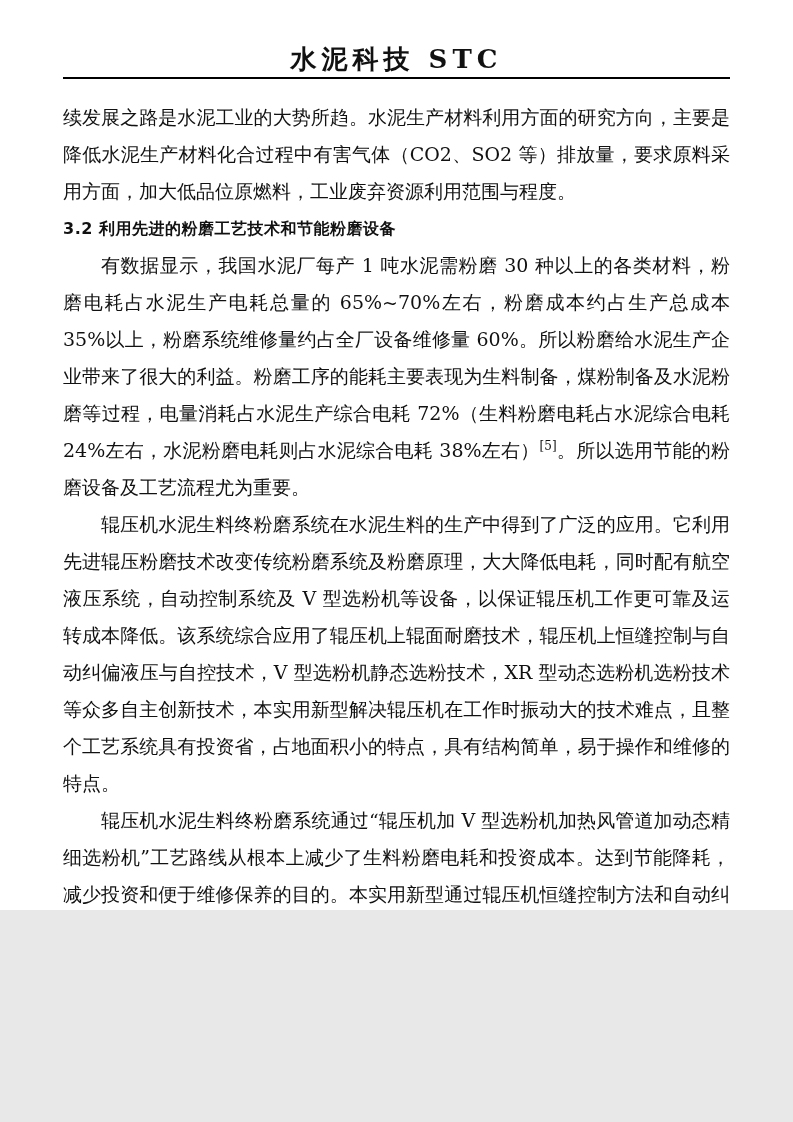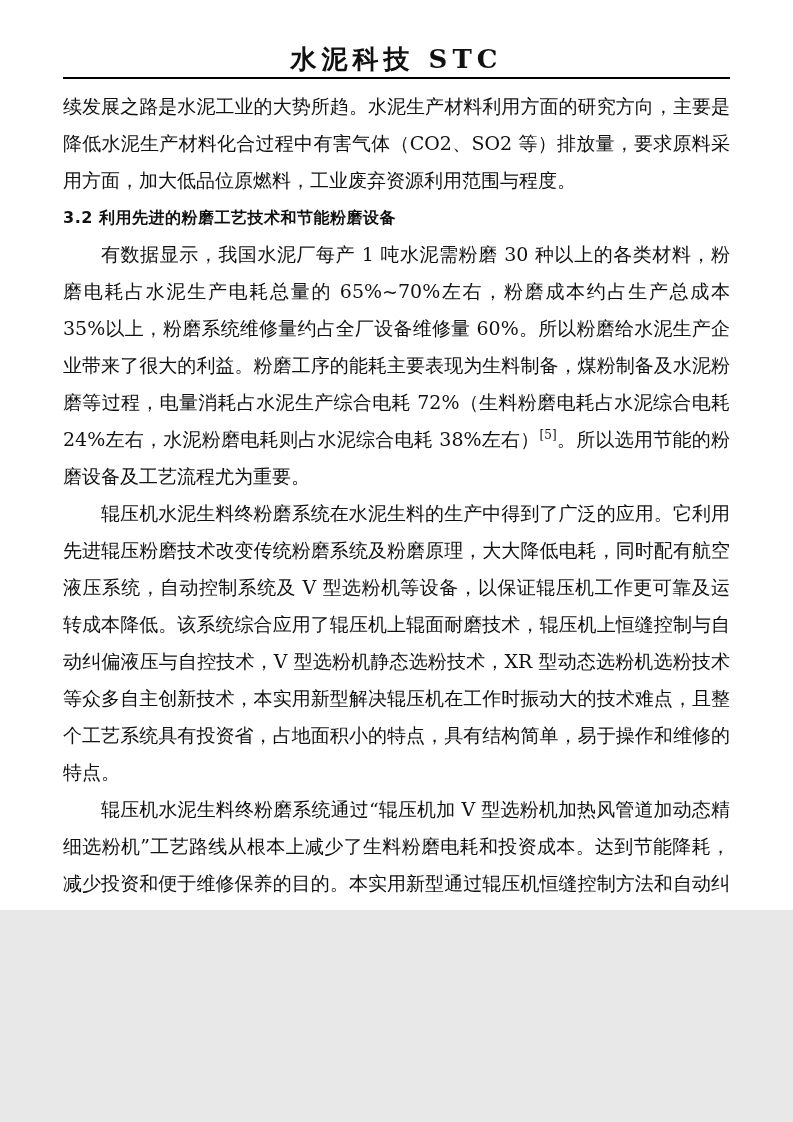--- a/index.html
+++ b/index.html
@@ -30,21 +30,21 @@
     letter-spacing: 5px;
     font-weight: 600;
     white-space: nowrap;
   }
   .header-rule {
     height: 2px;
     background: #000000;
     margin-top: 1px;
   }
   .body-text {
-    padding-top: 9px;
+    padding-top: 20px;
     font-size: 19px;
     line-height: 37px;
     text-align: justify;
   }
   .body-text p {
     margin: 0;
   }
   .body-text p.indent {
     text-indent: 2em;
   }

